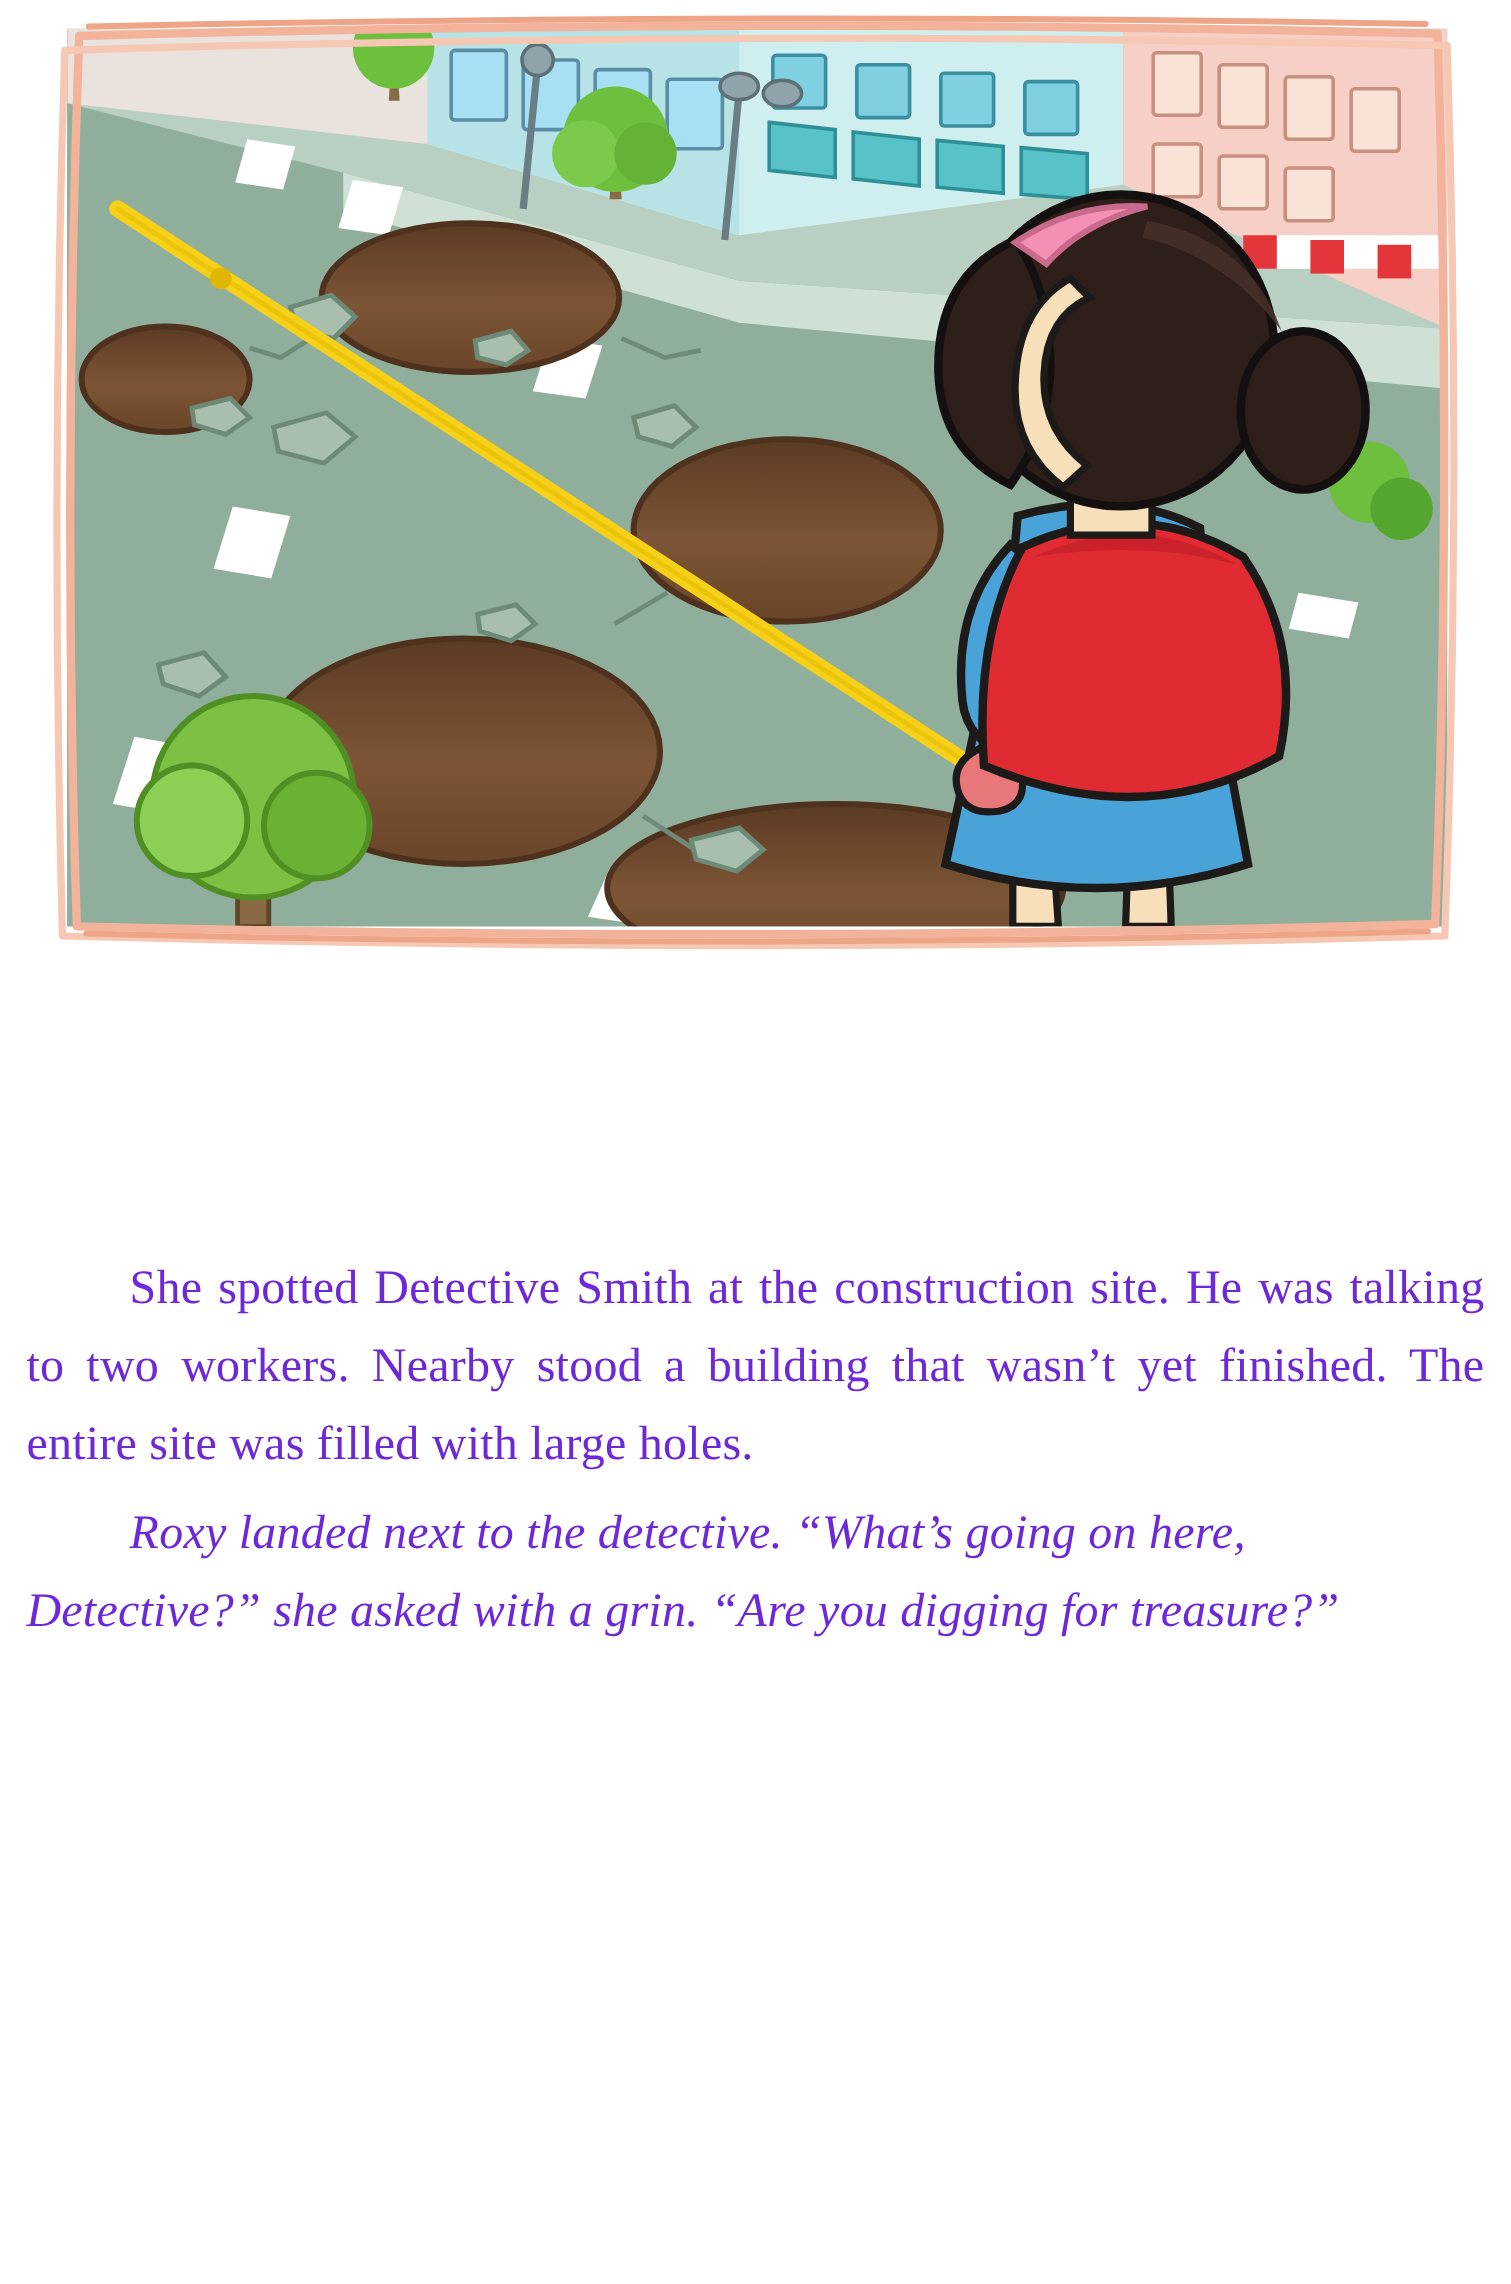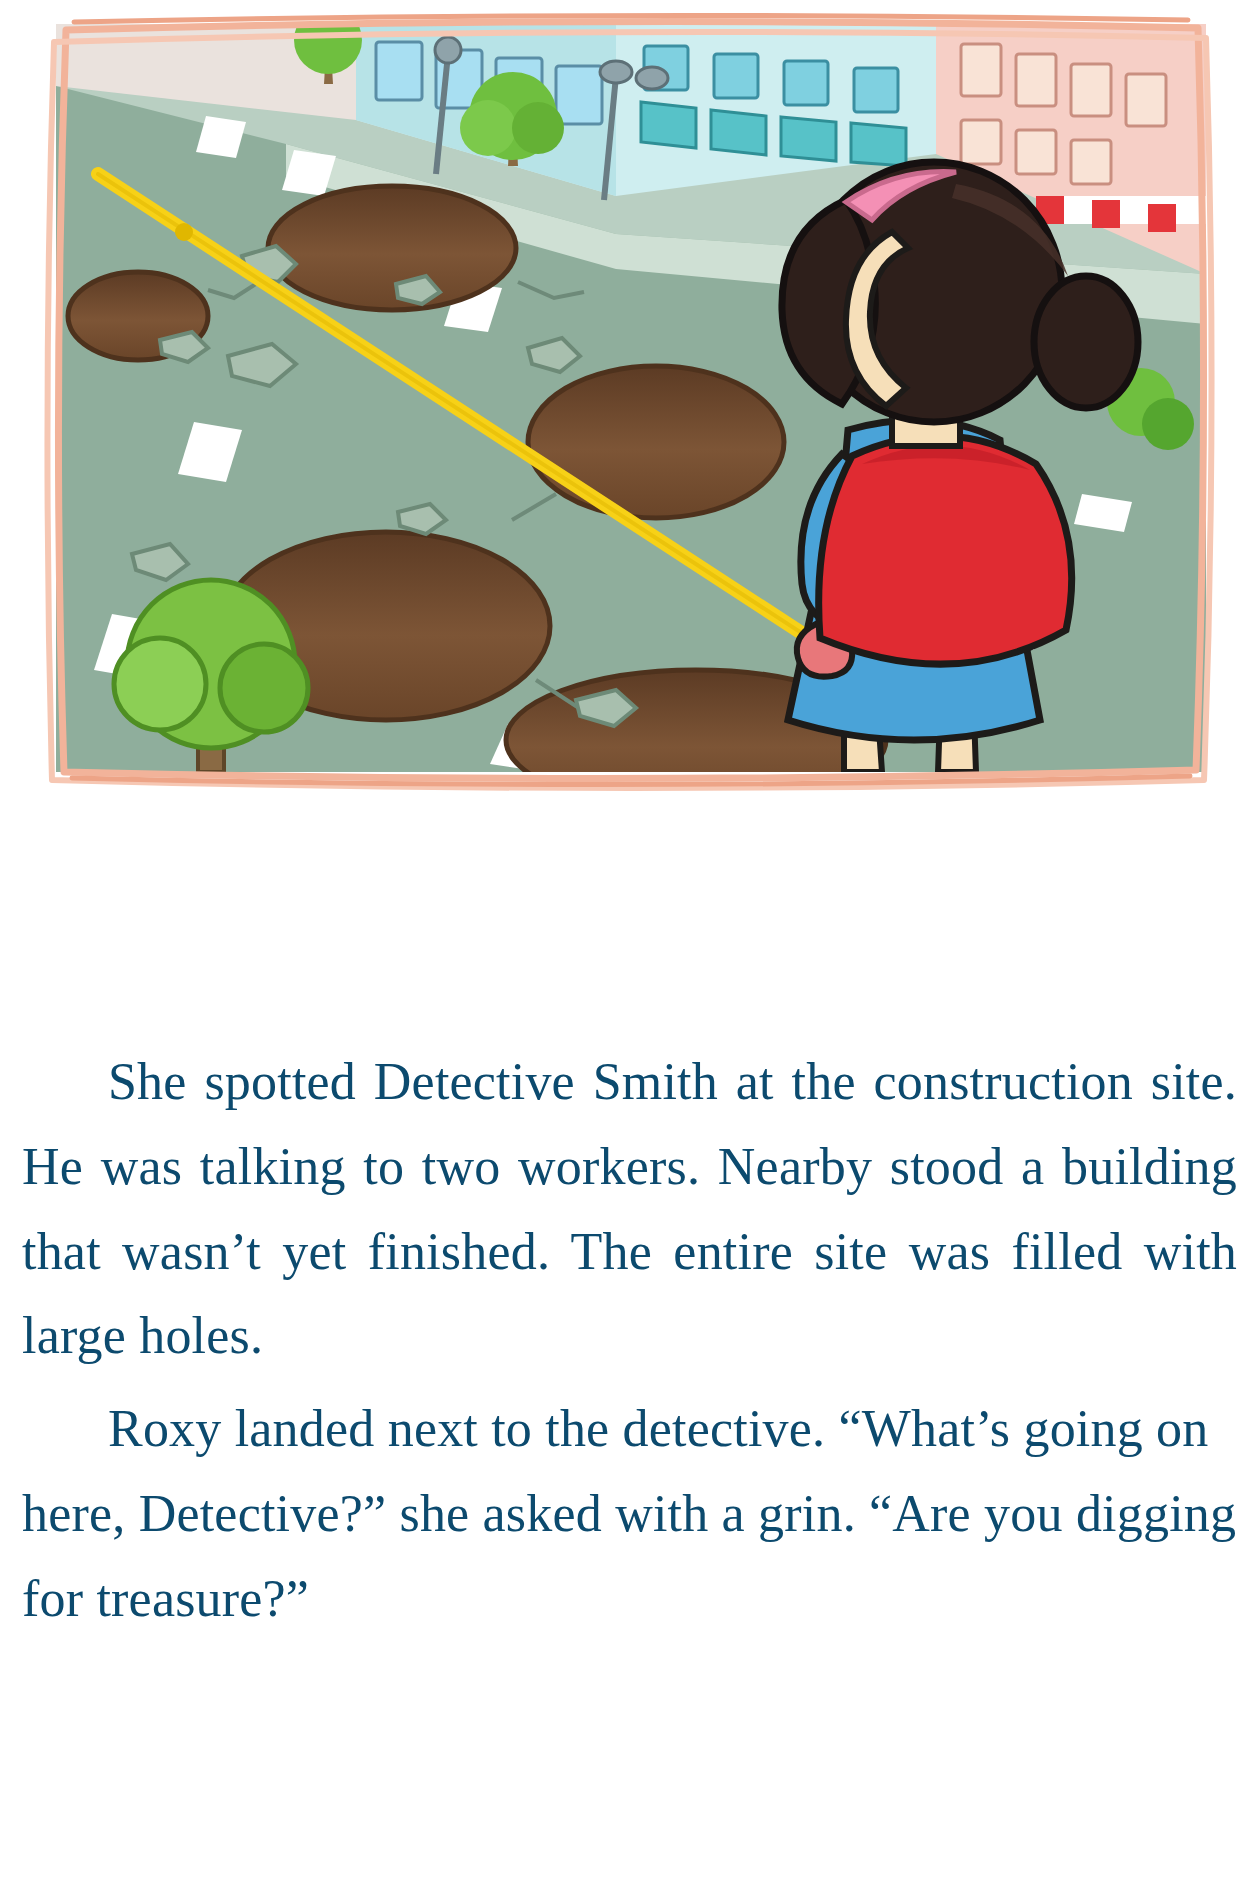--- a/index.html
+++ b/index.html
@@ -52,35 +52,36 @@
 
   
   .story {
     position: absolute;
     left: 22px;
     top: 1040px;
     width: 1215px;
   }
   .story p {
     margin: 0;
-    color: #0c4a6e;
-    font-size: 52px;
+    color: #6d28d9;
+    font-size: 40px;
     line-height: 1.63;
     text-align: justify;
     text-justify: inter-word;
     letter-spacing: 0.2px;
   }
   .story p.indent {
     text-indent: 86px;
   }
   .story p + p {
     margin-top: 8px;
   }
   .story p:last-child {
     text-align: left;
+    font-style: italic;
   }
 </style>
 </head>
 <body>
 
 <div class="page">
 
   <div class="illustration-wrap">
 
     <div class="illustration">

